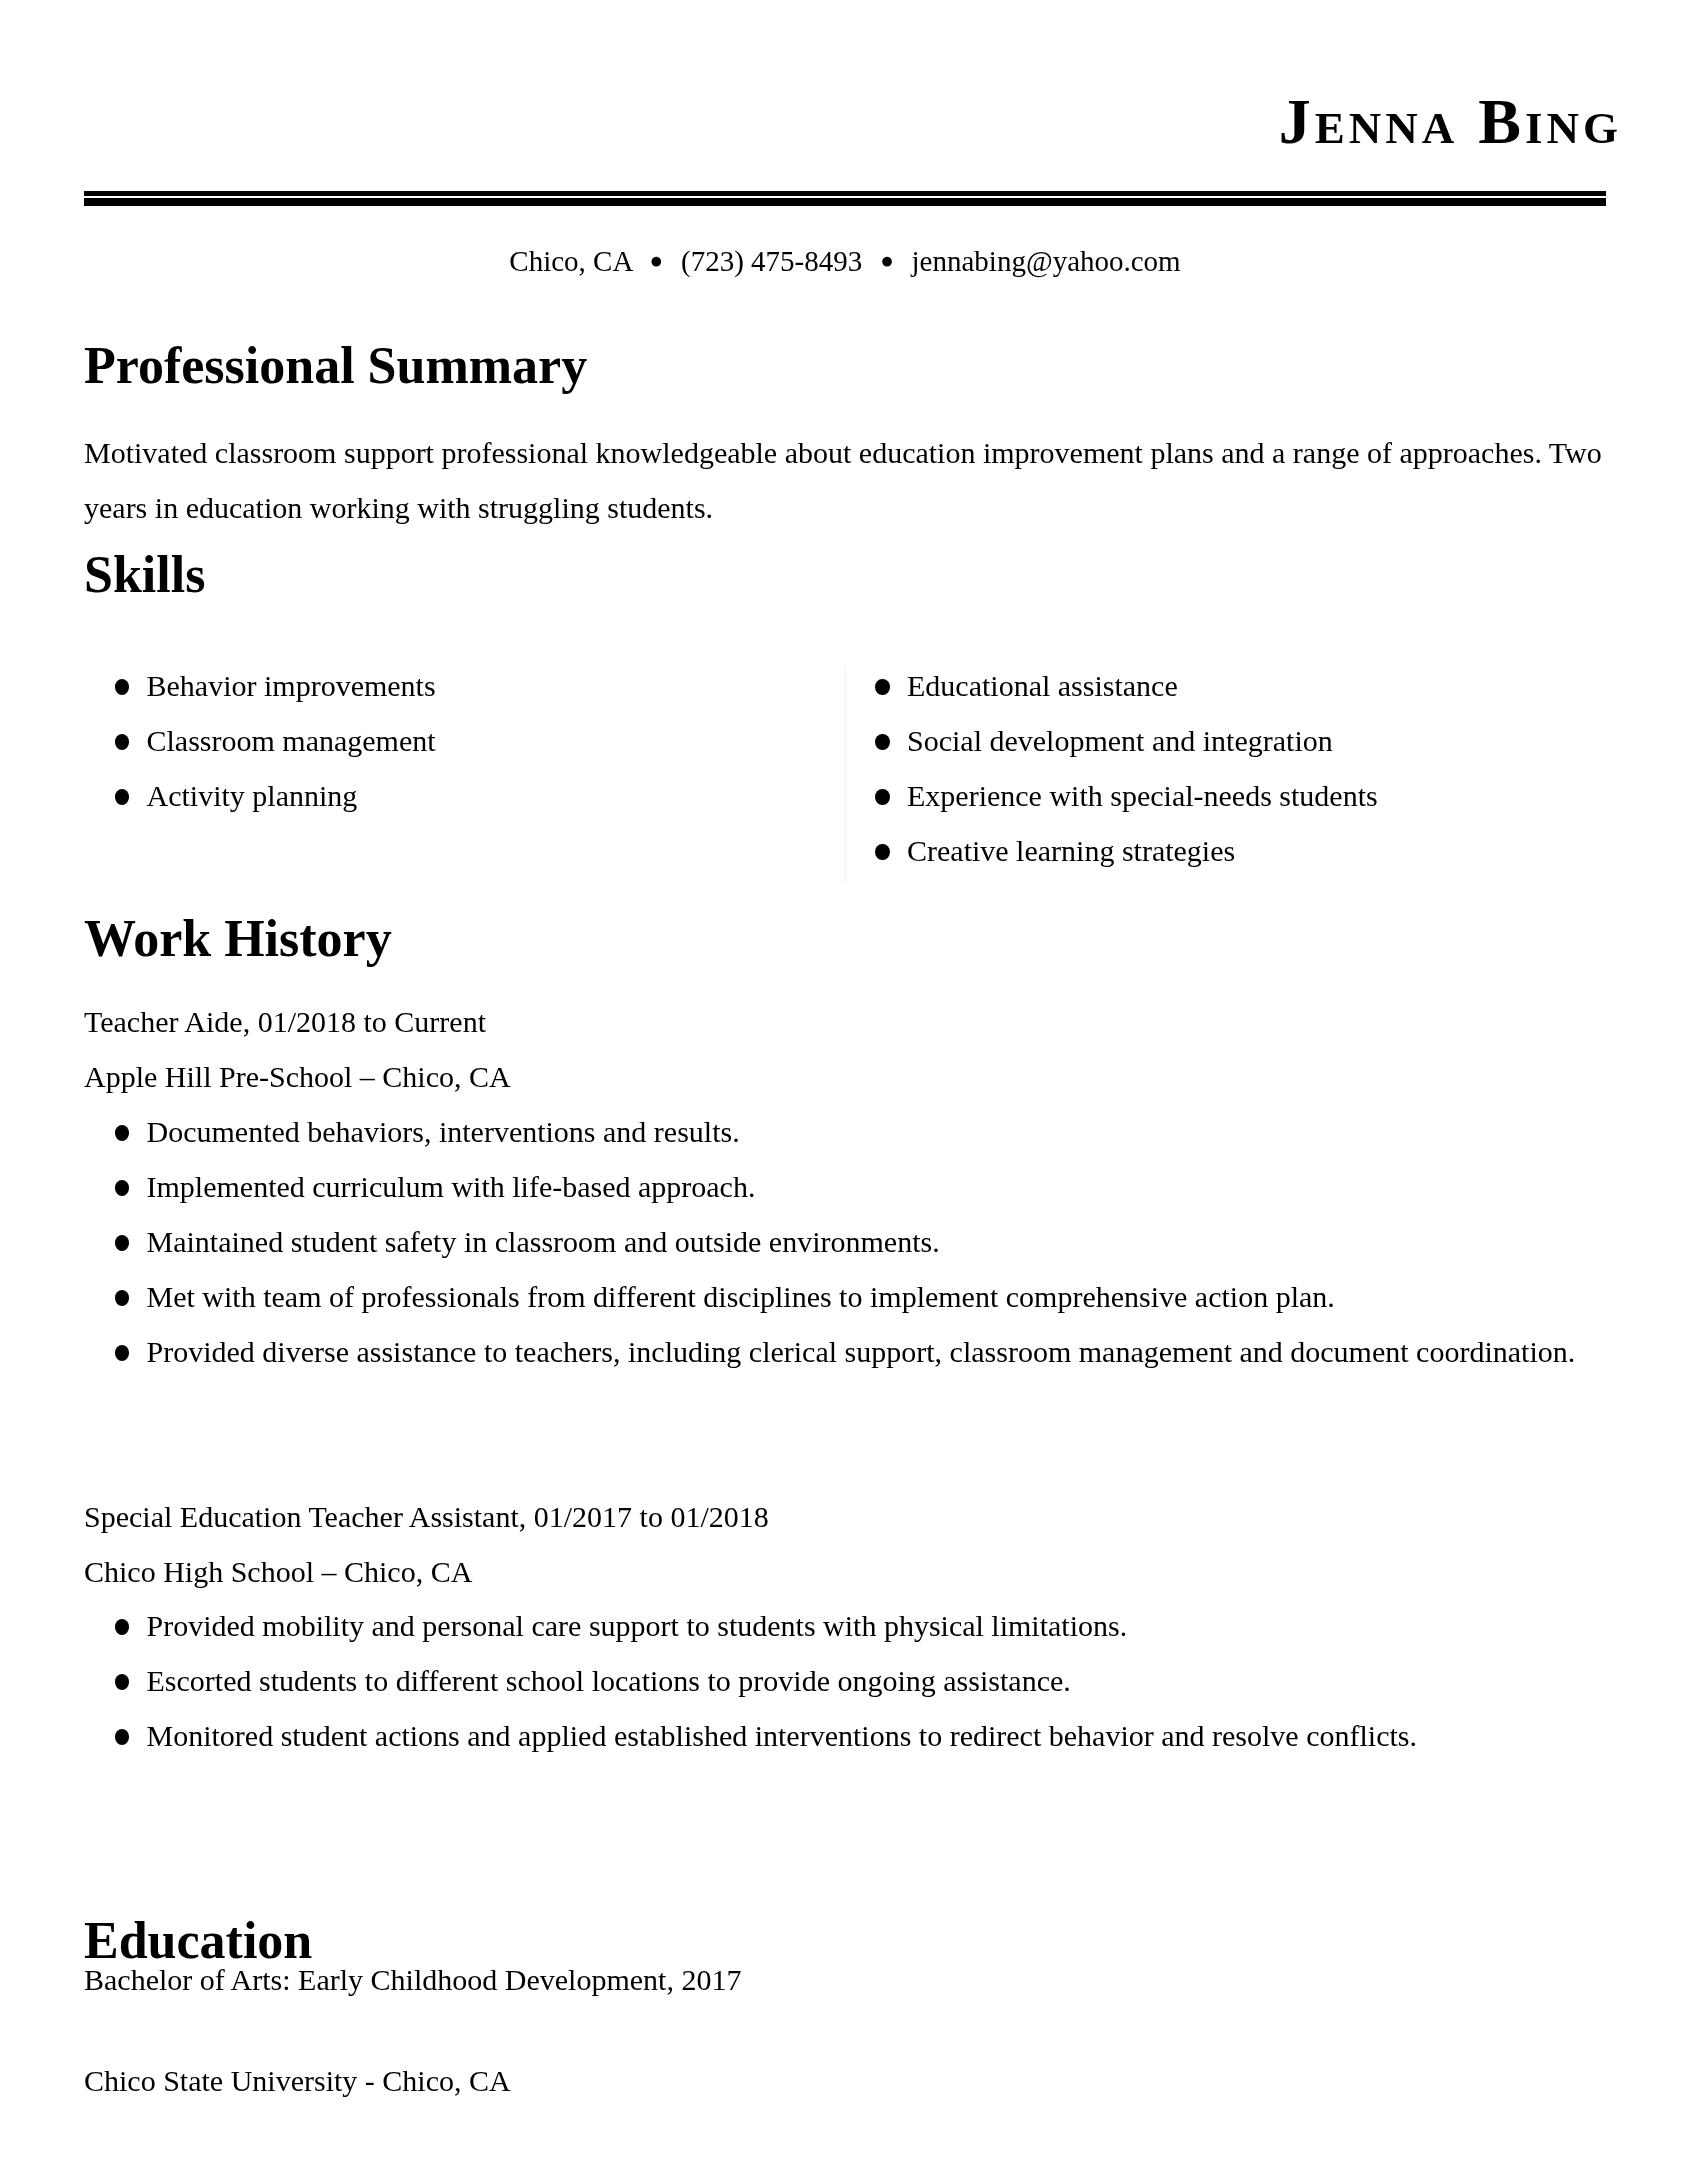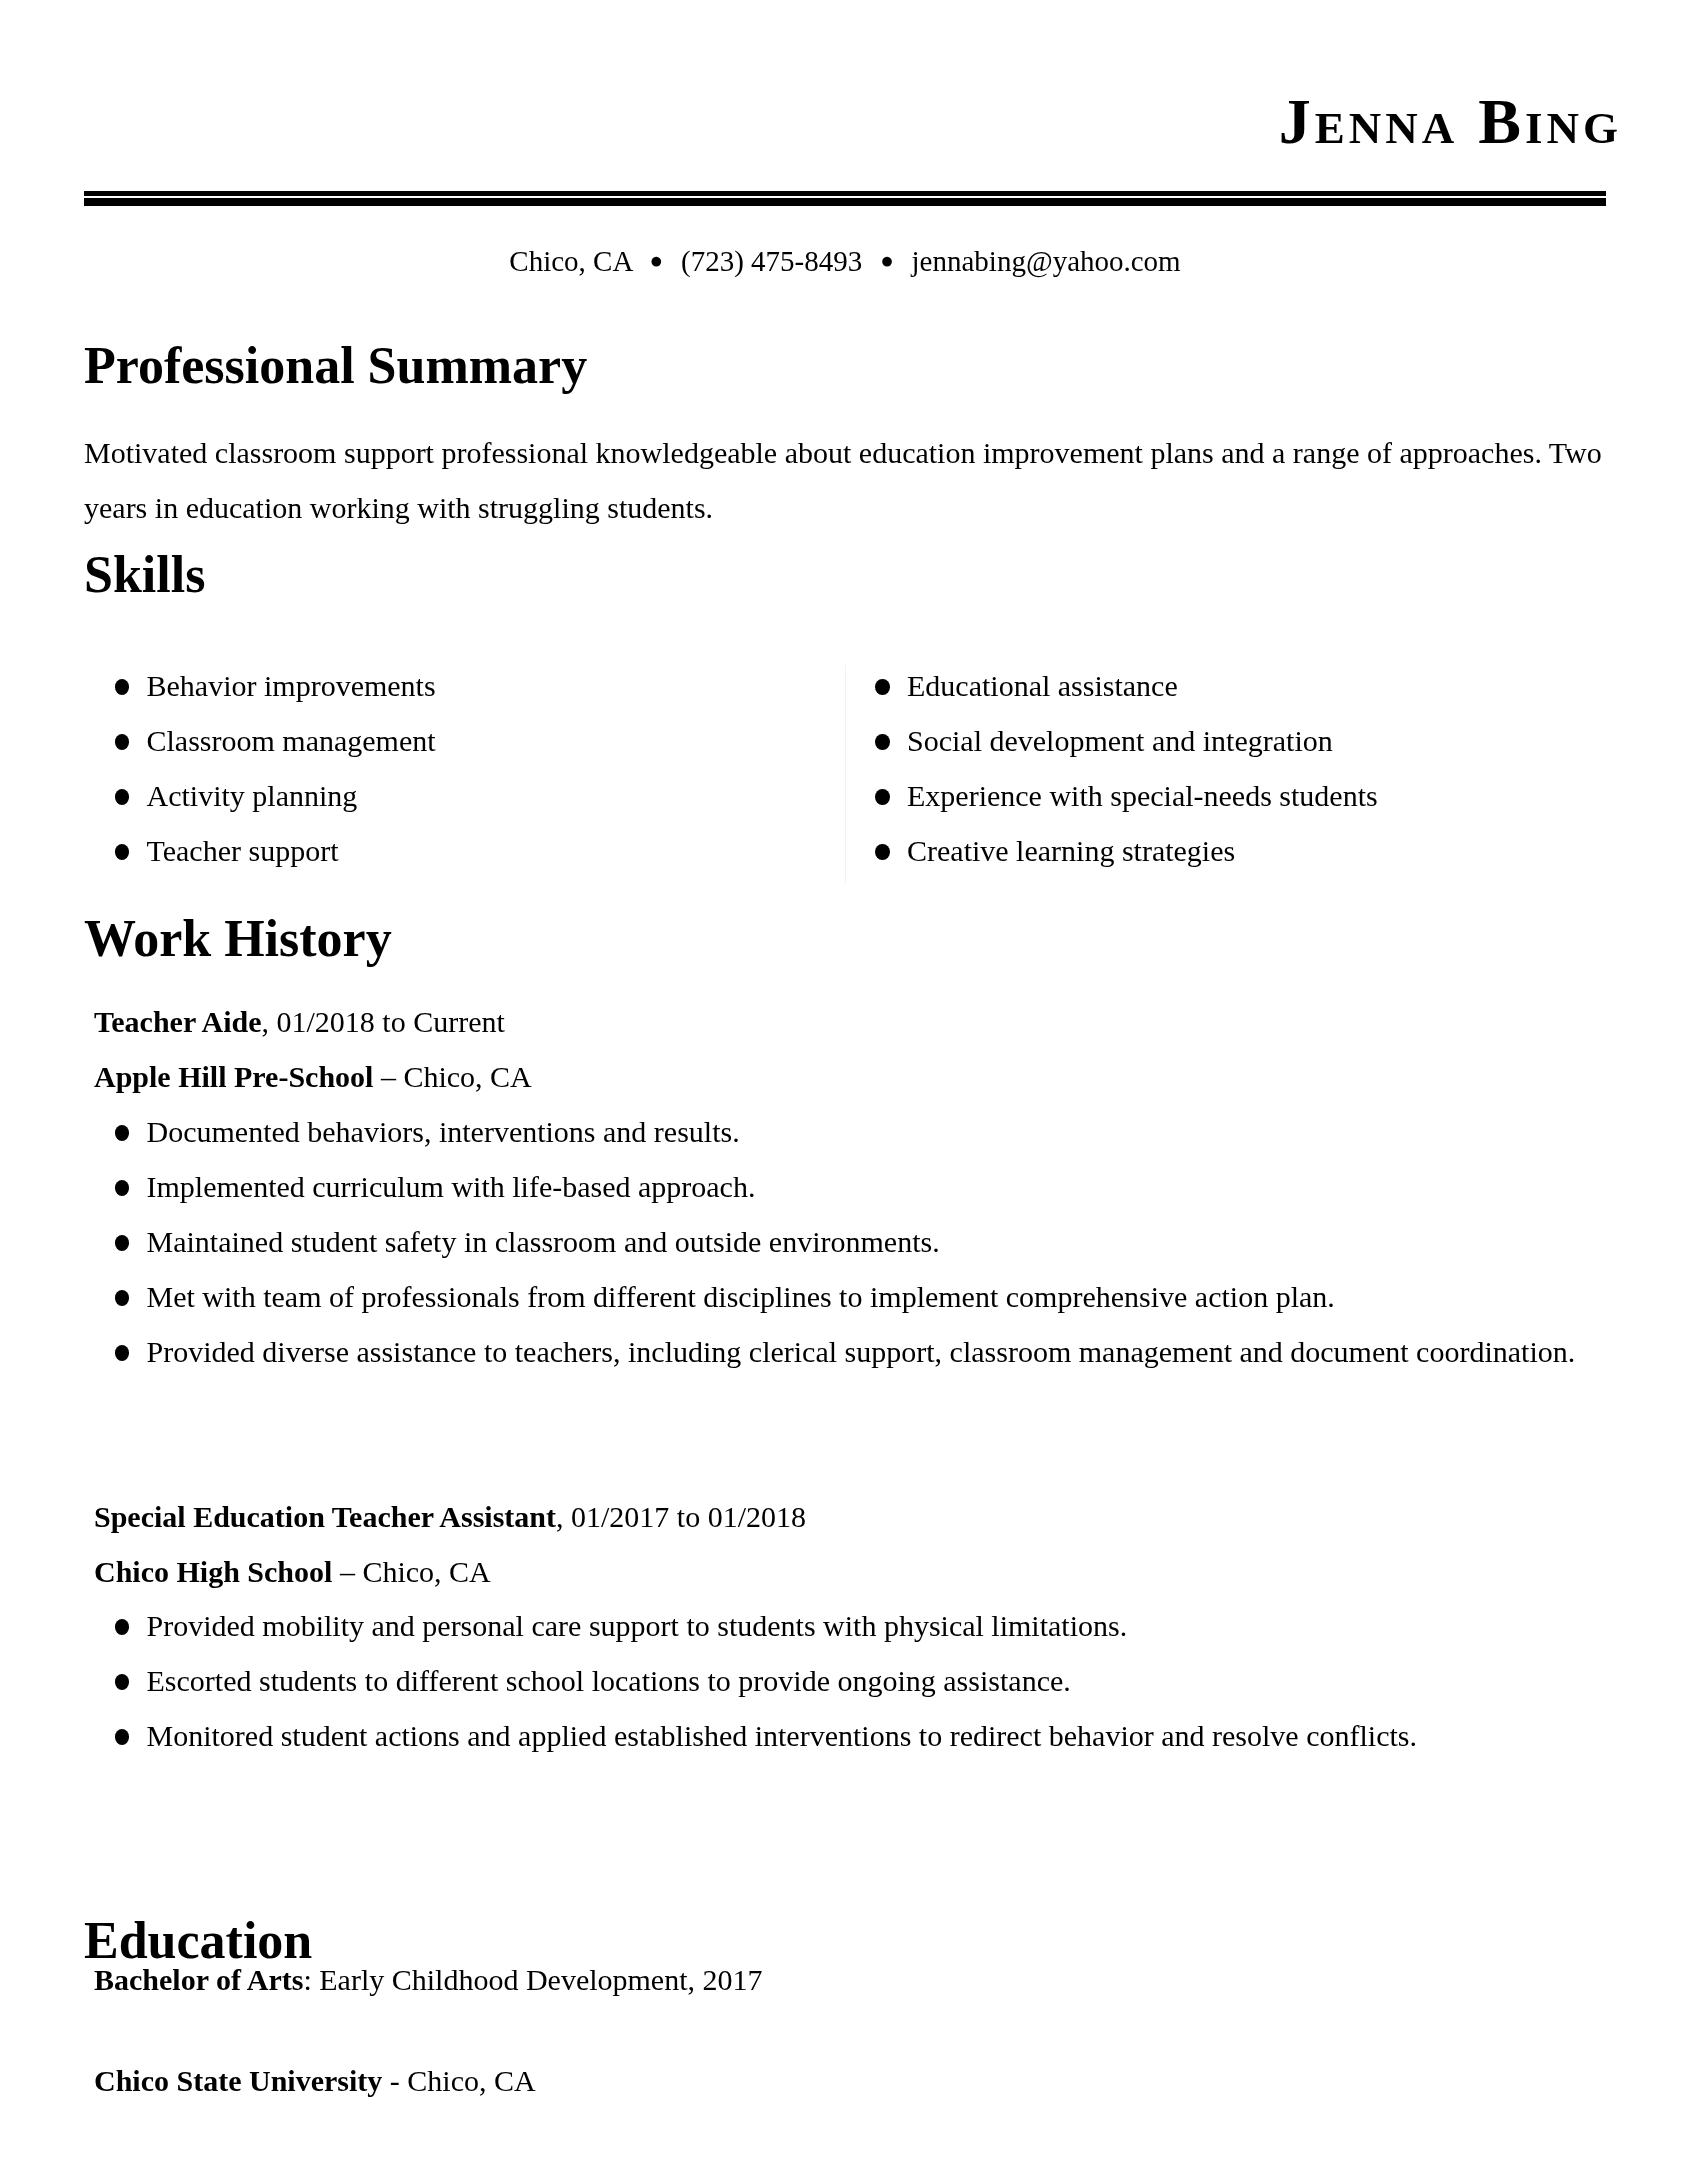--- a/index.html
+++ b/index.html
@@ -121,21 +121,21 @@
       border-radius: 50%;
       background: #000000;
     }
     .job-line {
       position: absolute;
       left: 0;
       font-size: 30px;
       line-height: 55px;
       white-space: nowrap;
     }
-    .bold { font-weight: bold; margin-left: 10px; }
+    .bold { font-weight: normal; }
     .job-bullets {
       position: absolute;
       left: 26.5px;
       width: 1495px;
       list-style: none;
       margin: 0;
       padding: 0;
     }
     .job-bullets .bullet-item {
       white-space: normal;
@@ -161,21 +161,20 @@
 
   <h2 class="section-title" style="top:339px;">Professional Summary</h2>
   <p class="para" style="top:425px;">Motivated classroom support professional knowledgeable about education improvement plans and a range of approaches. Two years in education working with struggling students.</p>
 
   <h2 class="section-title" style="top:548px;">Skills</h2>
   <div class="skills">
     <ul class="skills-col left">
       <li class="bullet-item"><span class="bullet-dot"></span><span>Behavior improvements</span></li>
       <li class="bullet-item"><span class="bullet-dot"></span><span>Classroom management</span></li>
       <li class="bullet-item"><span class="bullet-dot"></span><span>Activity planning</span></li>
-      <li class="bullet-item"><span class="bullet-dot"></span><span>Teacher support</span></li>
     </ul>
     <div class="skills-divider"></div>
     <ul class="skills-col right">
       <li class="bullet-item"><span class="bullet-dot"></span><span>Educational assistance</span></li>
       <li class="bullet-item"><span class="bullet-dot"></span><span>Social development and integration</span></li>
       <li class="bullet-item"><span class="bullet-dot"></span><span>Experience with special-needs students</span></li>
       <li class="bullet-item"><span class="bullet-dot"></span><span>Creative learning strategies</span></li>
     </ul>
   </div>
 

